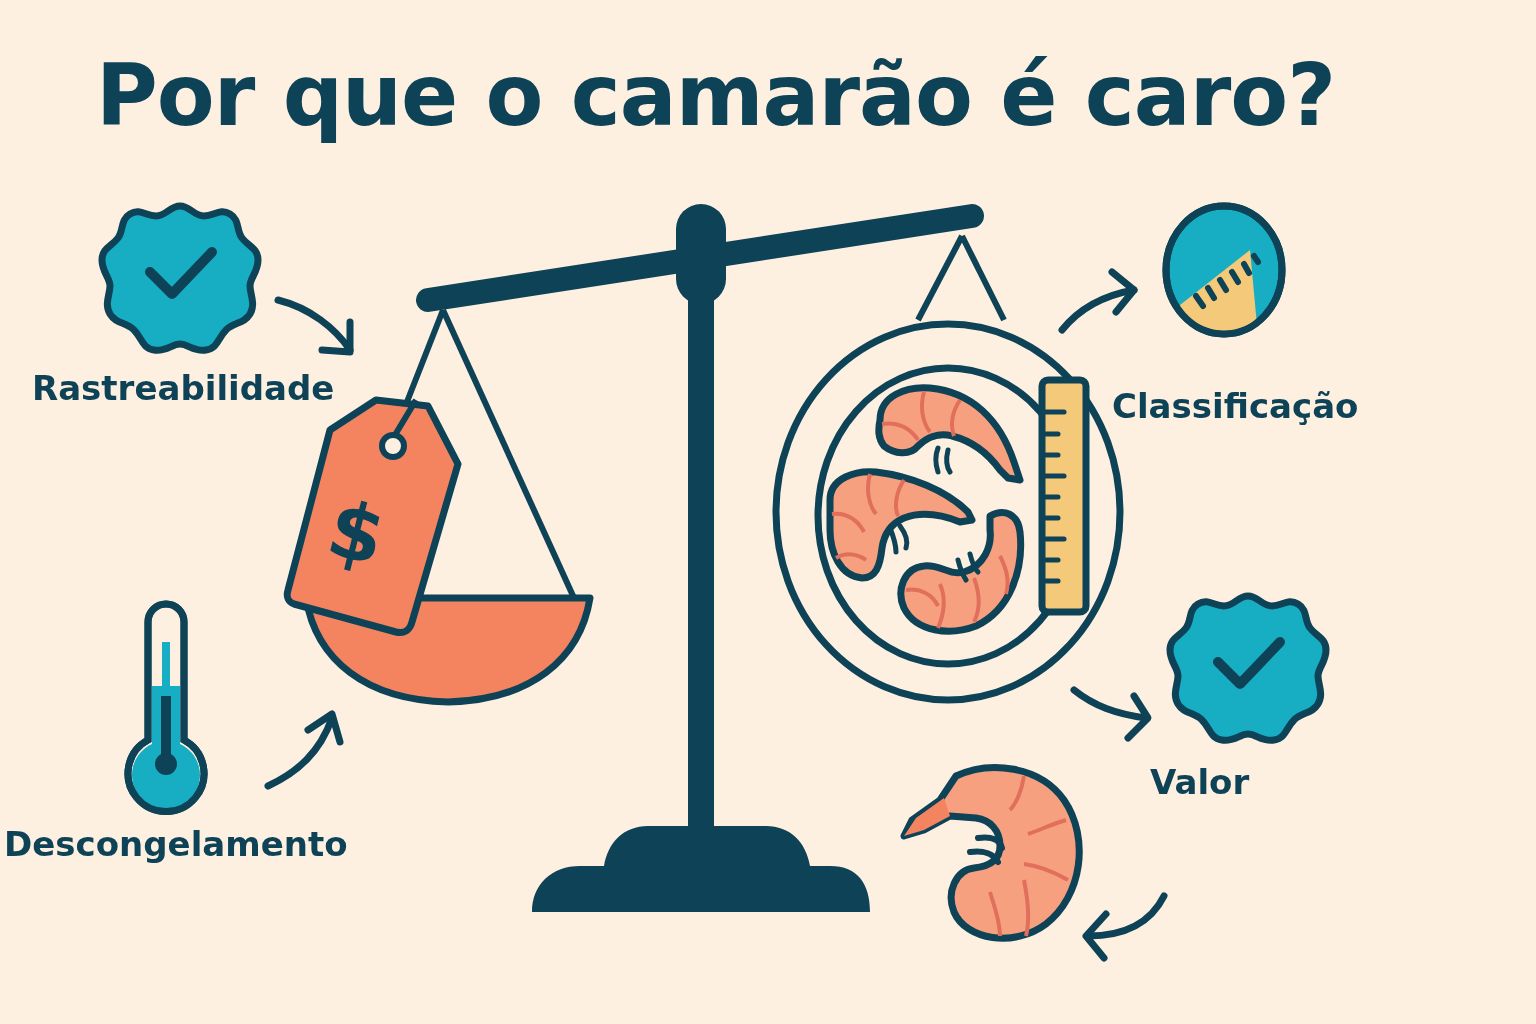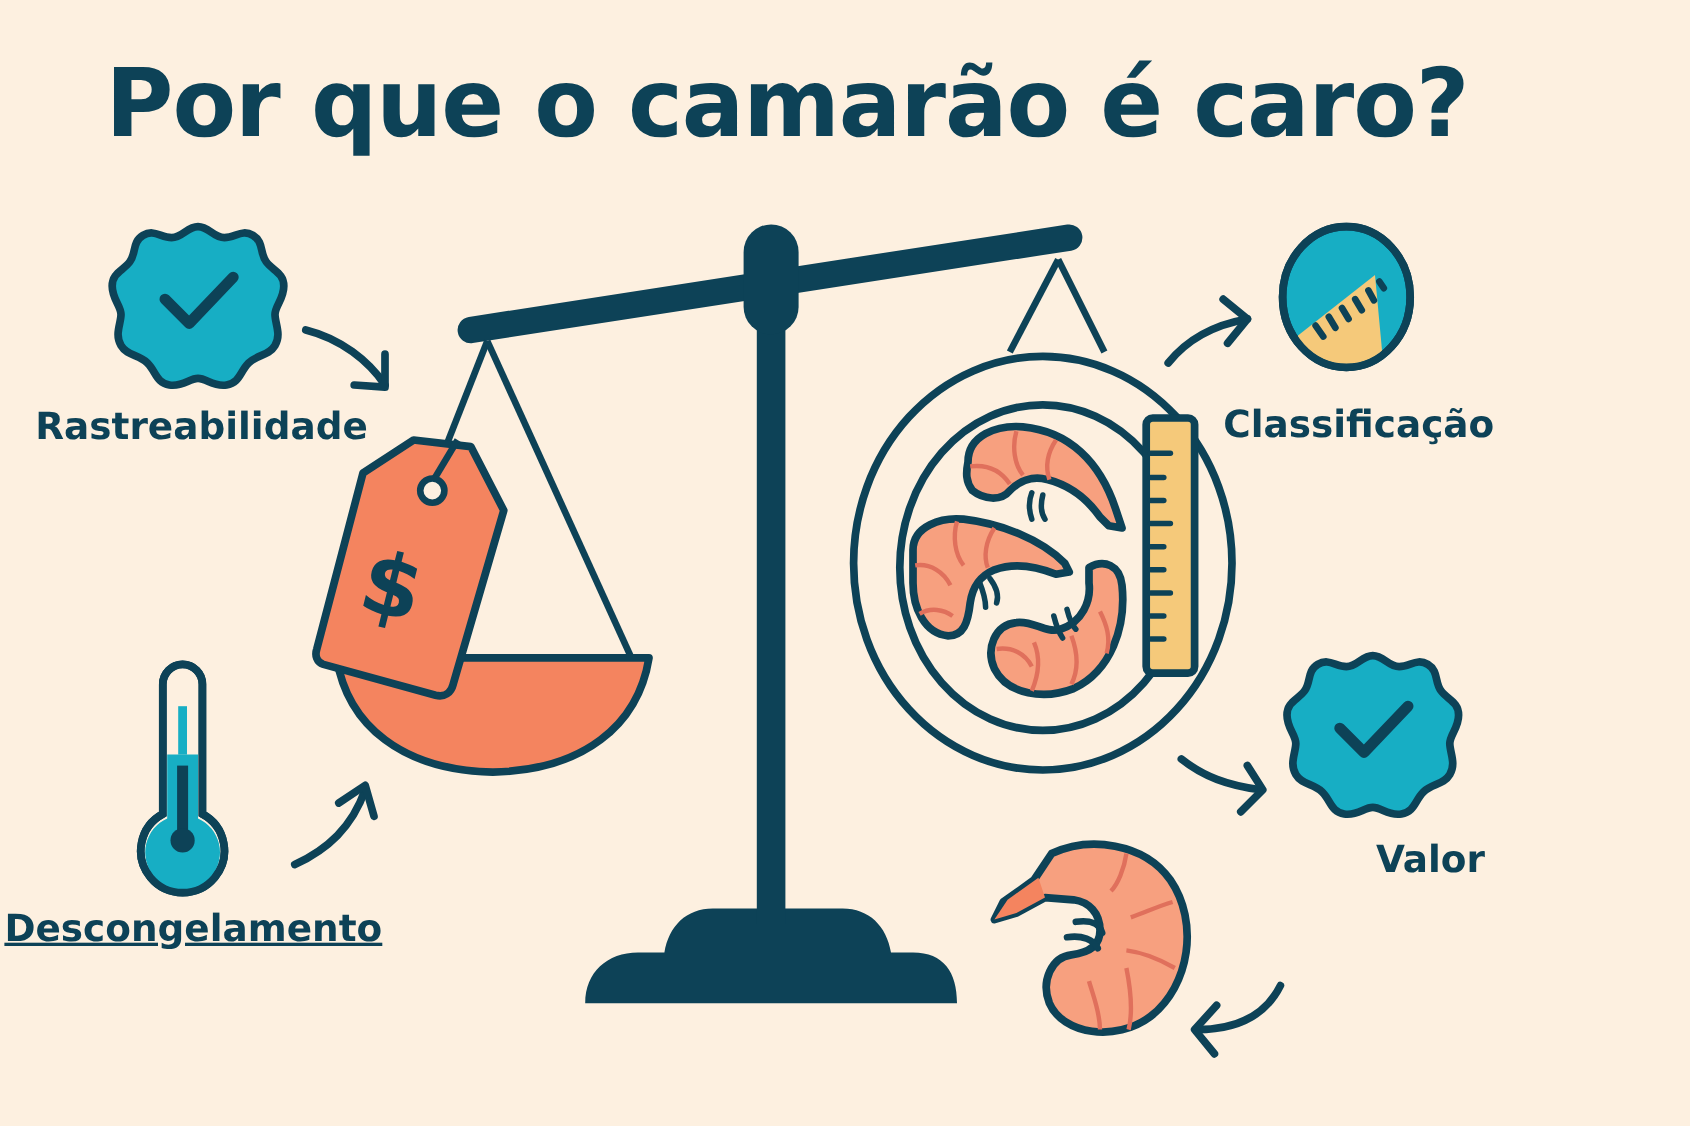--- a/index.html
+++ b/index.html
@@ -15,31 +15,31 @@
     font-weight: bold; font-size: 86px; letter-spacing: -1px;
     color: #0d4257; margin: 0; line-height: 1;
     transform: scaleX(0.98); transform-origin: left top;
   }
   .label {
     position: absolute; color: #0d4257;
     font-family: "DejaVu Sans", sans-serif;
     font-weight: 600; font-size: 34px; line-height: 1.3;
     white-space: nowrap;
   }
-  .label.center { text-align: right; }
+  .label.center { text-align: left; }
   svg.art { position: absolute; left: 0; top: 0; }
 </style>
 </head>
 <body>
 
 <h1 class="title">Por que o camarão é caro?</h1>
 
 <div class="label" style="left:32px; top:366px;">Rastreabilidade</div>
-<div class="label" style="left:4px; top:822px;text-decoration:underline;">Descongelamento</div>
-<div class="label" style="left:1112px; top:364px;">Classificação</div>
+<div class="label" style="left:4px; top:822px;">Descongelamento</div>
+<div class="label" style="left:1112px; top:384px;">Classificação</div>
 <div class="label center" style="left:1150px; top:760px; width:200px;">
   <div>Valor</div>
 </div>
 
 <svg class="art" width="1536" height="1024" viewBox="0 0 1536 1024" xmlns="http://www.w3.org/2000/svg">
   <defs>
 
     <path id="badge" d="M0,-72 C10,-72 14,-62 24,-62 C34,-62 40,-70 50,-64 C60,-58 56,-48 62,-40 C68,-32 78,-30 78,-18 C78,-6 70,0 70,8 C70,16 76,26 70,36 C64,46 54,44 46,52 C38,60 38,70 26,72 C14,74 8,66 0,66 C-8,66 -14,74 -26,72 C-38,70 -38,60 -46,52 C-54,44 -64,46 -70,36 C-76,26 -70,16 -70,8 C-70,0 -78,-6 -78,-18 C-78,-30 -68,-32 -62,-40 C-56,-48 -60,-58 -50,-64 C-40,-70 -34,-62 -24,-62 C-14,-62 -10,-72 0,-72 Z"></path>
   </defs>
 

